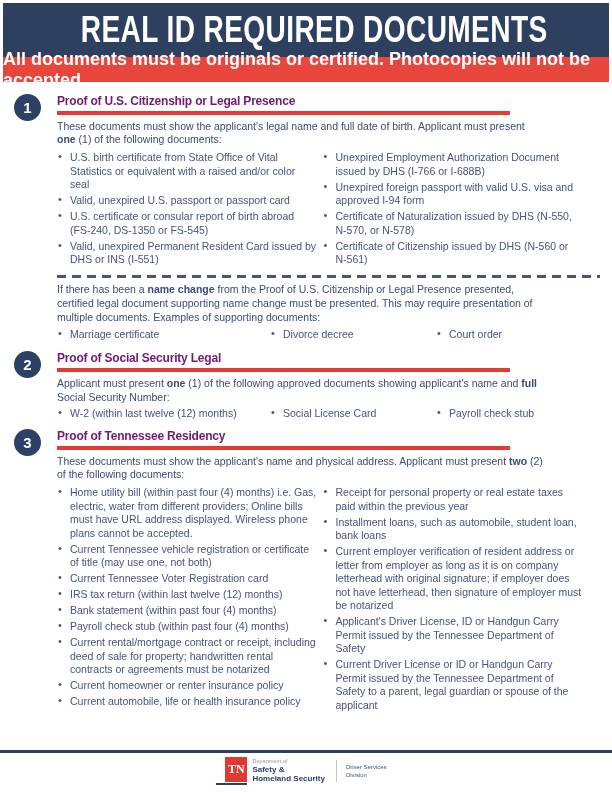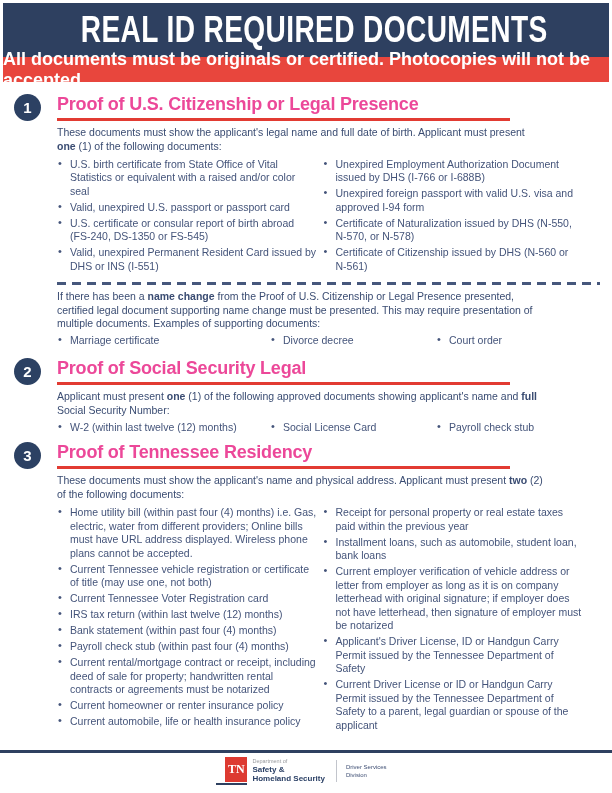--- a/index.html
+++ b/index.html
@@ -49,23 +49,23 @@
     position:absolute;
     left:-43px; top:-1px;
     width:27px; height:27px;
     border-radius:50%;
     background:#2c4163;
     color:#ffffff;
     font-size:15px; font-weight:bold;
     display:flex; align-items:center; justify-content:center;
   }
   .section-title {
-    font-size:18px;
-    font-weight:bold;
-    color:#ec4899;
+    font-size:12px;
+    font-weight:bold;
+    color:#701a75;
     letter-spacing:-.2px;
     line-height:1.1;
   }
   .red-rule {
     width:453px; height:3.5px;
     background:#e23b32;
     margin-top:3px;
   }
   .para {
     font-size:10.5px;
@@ -224,21 +224,21 @@
           <li class="li">Bank statement (within past four (4) months)</li>
           <li class="li">Payroll check stub (within past four (4) months)</li>
           <li class="li">Current rental/mortgage contract or receipt, including deed of sale for property; handwritten rental contracts or agreements must be notarized</li>
           <li class="li">Current homeowner or renter insurance policy</li>
           <li class="li">Current automobile, life or health insurance policy</li>
         </ul>
       <ul class="blist col">
 
       <li class="li">Receipt for personal property or real estate taxes paid within the previous year</li>
           <li class="li">Installment loans, such as automobile, student loan, bank loans</li>
-          <li class="li">Current employer verification of vehicle address or letter from employer as long as it is on company letterhead with original signature; if employer does not have letterhead, then signature of employer must be notarized</li>
+          <li class="li">Current employer verification of resident address or letter from employer as long as it is on company letterhead with original signature; if employer does not have letterhead, then signature of employer must be notarized</li>
           <li class="li">Applicant's Driver License, ID or Handgun Carry Permit issued by the Tennessee Department of Safety</li>
           <li class="li">Current Driver License or ID or Handgun Carry Permit issued by the Tennessee Department of Safety to a parent, legal guardian or spouse of the applicant</li>
         </ul>
     </div>
   </div>
 
 </div>
 
 <div class="footer">
   <div class="footer-rule"></div>

